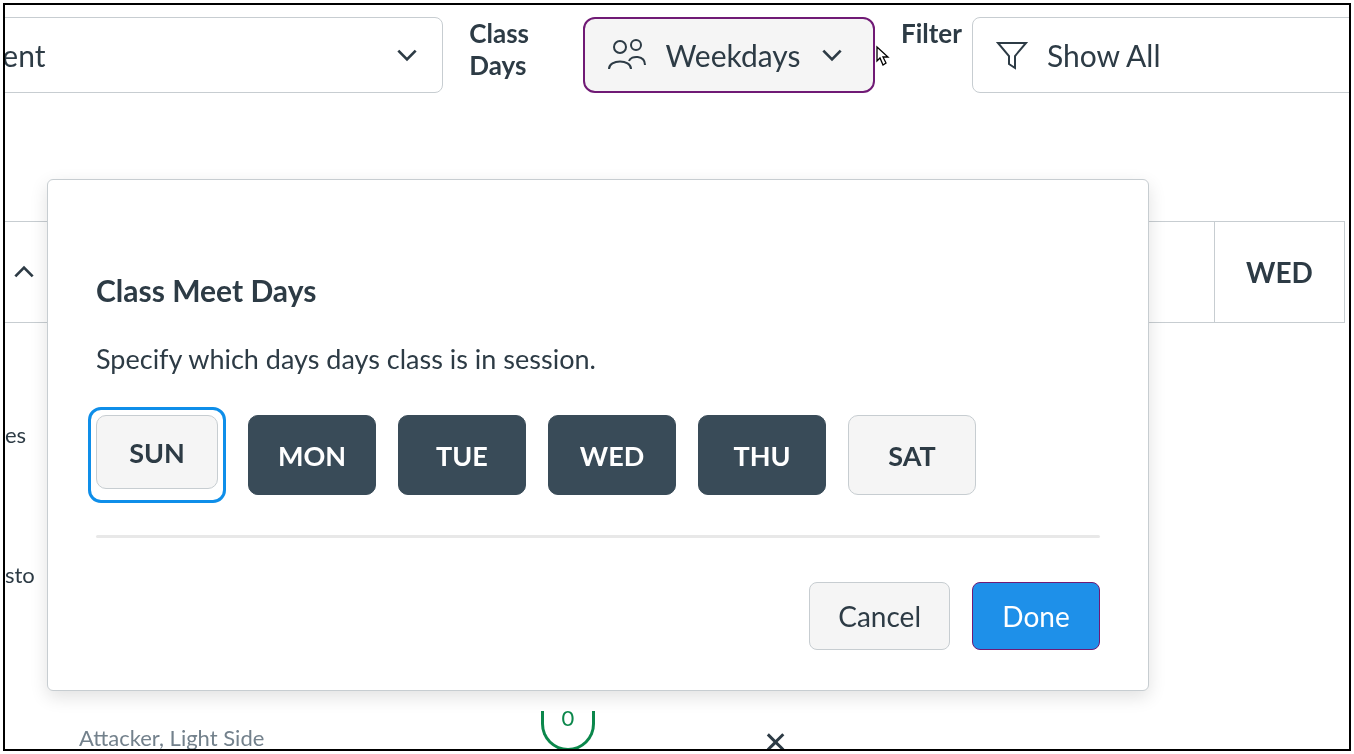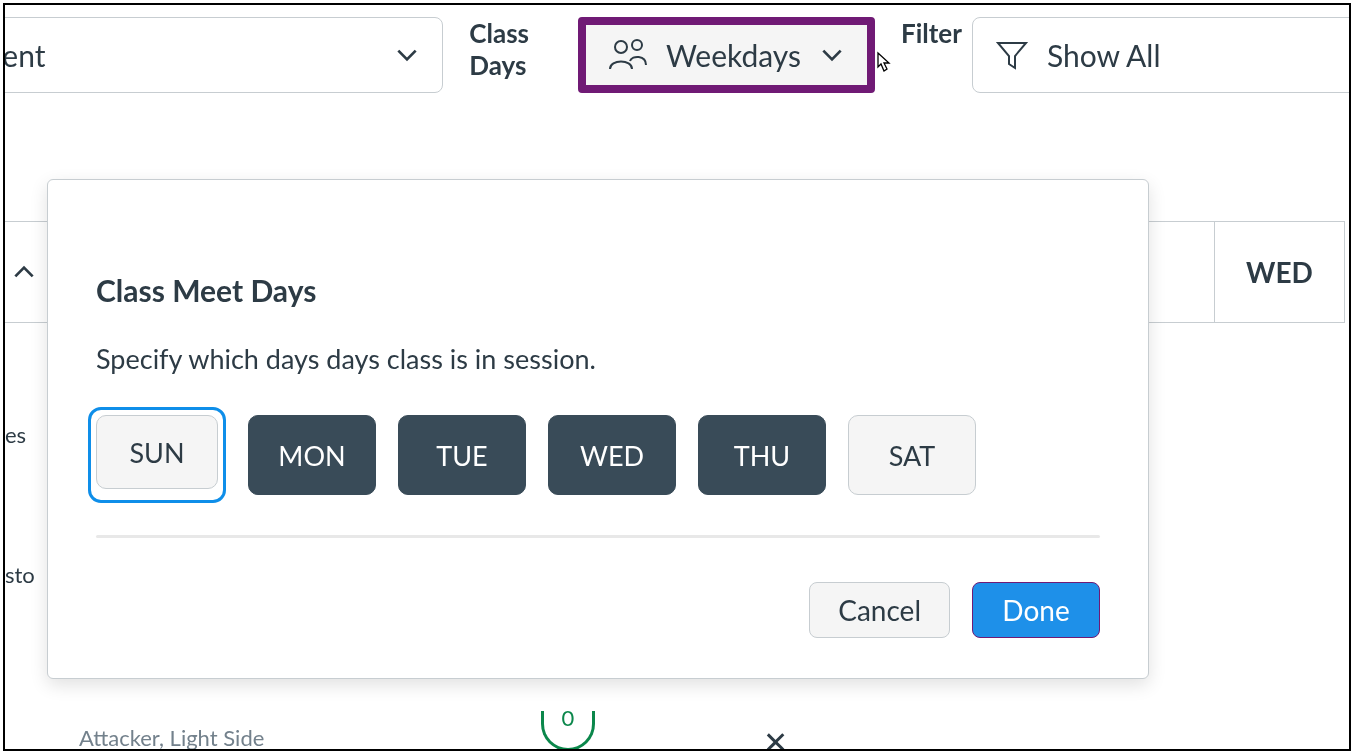--- a/index.html
+++ b/index.html
@@ -43,22 +43,22 @@
     gap: 18px;
     font-size: 30px;
     color: #2d3b45;
     position: relative;
   }
   .dd.student { width: 494px; padding-left: 28px; }
   .dd.student .label { flex: 1; }
   .dd.days {
     width: 336px;
     background: #f5f5f5;
-    border: 8px solid #701a75;
-    border-radius: 4px;
+    border: 2px solid #701a75;
+    border-radius: 12px;
   }
   .dd.filter { width: 494px; }
   .chev {
     width: 26px; height: 26px;
     stroke: #2d3b45; fill: none;
     stroke-width: 2.5;
   }
   .people-icon {
     width: 40px; height: 36px;
     stroke: #2d3b45; fill: none;
@@ -170,21 +170,21 @@
   .days-row {
     display: flex;
     gap: 22px;
     margin-bottom: 40px;
   }
   .day-btn {
     width: 128px;
     height: 80px;
     border-radius: 10px;
     font-size: 27px;
-    font-weight: 400;
+    font-weight: 700;
     display: flex;
     align-items: center;
     justify-content: center;
     border: 1px solid #c7cdd1;
     background: #f5f5f5;
     color: #2d3b45;
     cursor: pointer;
   }
   .day-btn.on {
     background: #394b58;
@@ -203,21 +203,21 @@
     background: #e8e8e8;
     border-radius: 2px;
     margin-bottom: 44px;
   }
   .actions {
     display: flex;
     justify-content: flex-end;
     gap: 22px;
   }
   .btn {
-    height: 56px;
+    height: 68px;
     border-radius: 8px;
     font-size: 28px;
     padding: 0 28px;
     cursor: pointer;
     display: flex;
     align-items: center;
     justify-content: center;
   }
   .btn.cancel {
     background: #f5f5f5;

